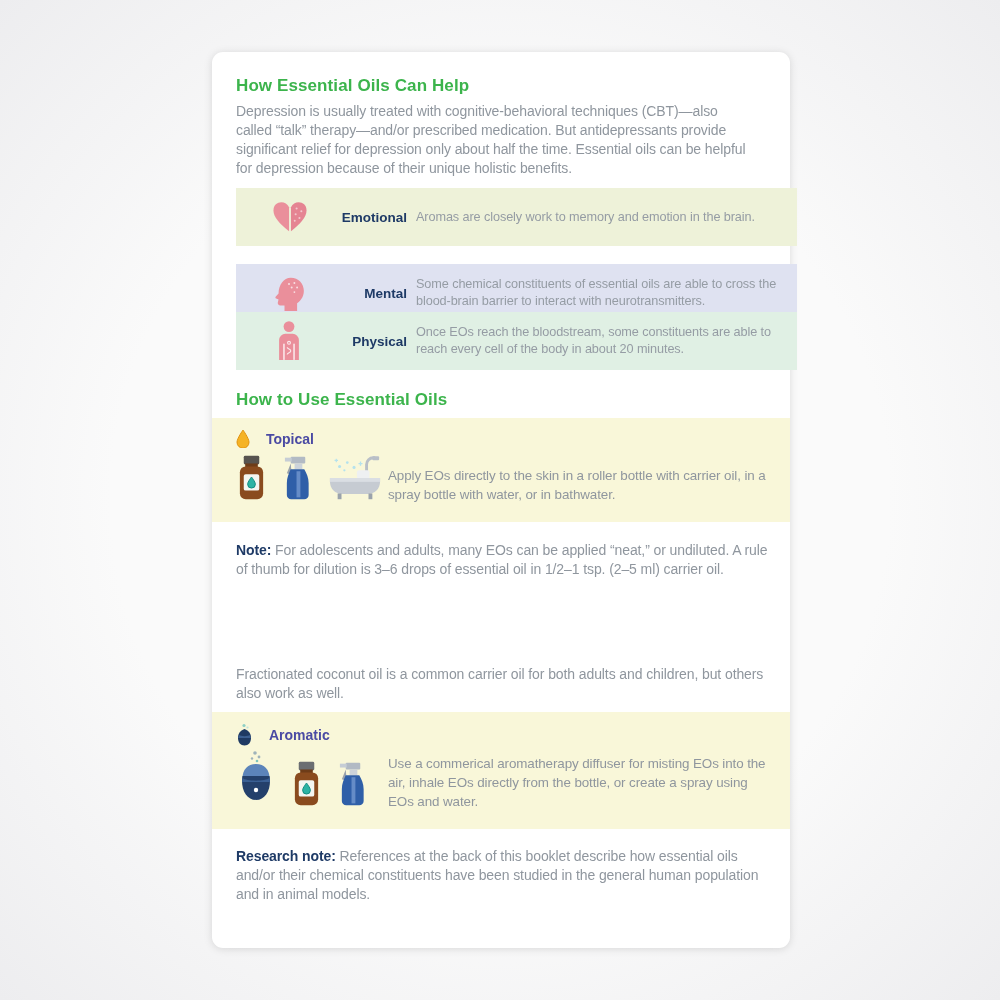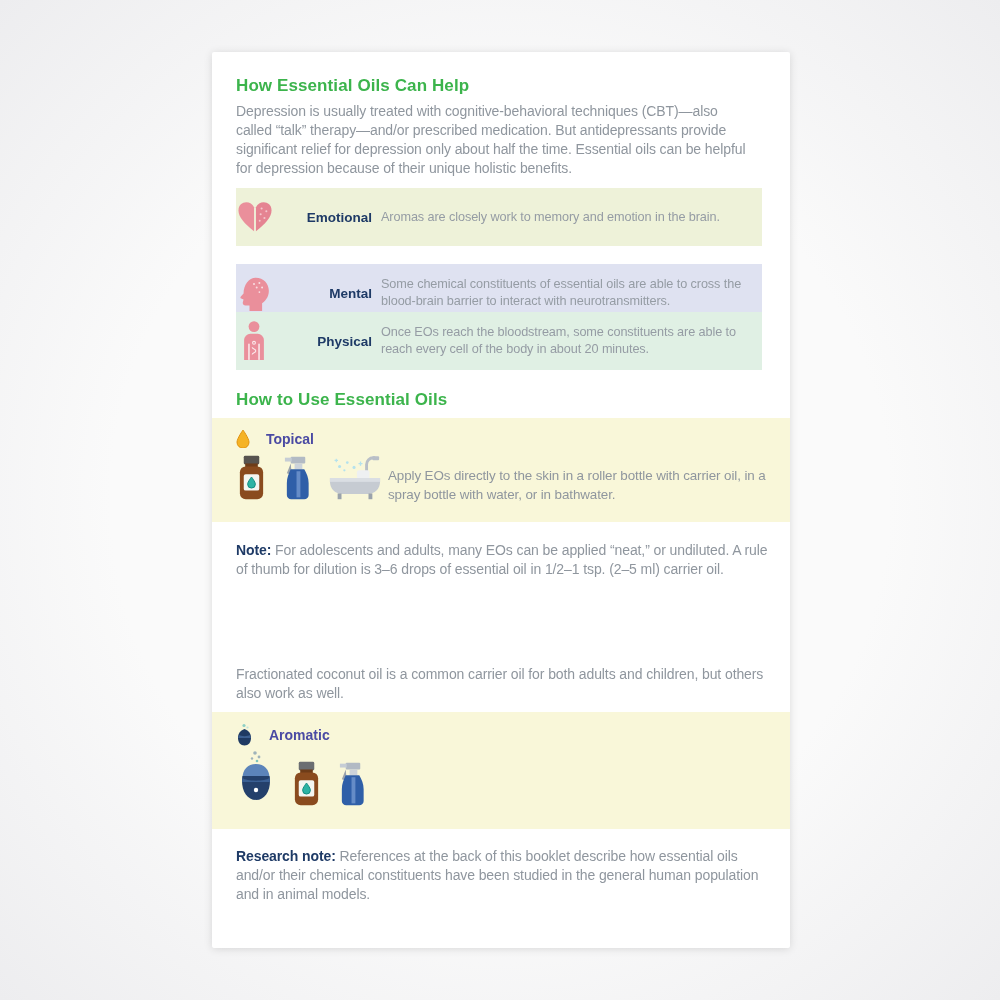--- a/index.html
+++ b/index.html
@@ -6,36 +6,36 @@
   body{
     width:1000px;height:1000px;
     background:radial-gradient(ellipse at center, #fafafa 55%, #ededef 100%);
     font-family:"Liberation Sans", sans-serif;
     position:relative;overflow:hidden;
   }
   .page{
     position:absolute;left:212px;top:52px;width:578px;height:896px;
     background:#ffffff;
     box-shadow:0 1px 8px rgba(0,0,0,.13);
-    border-radius:2px;
+    border-radius:11px;
   }
   .green-h{
     position:absolute;left:24px;margin:0;
     font-size:17px;font-weight:bold;color:#3cb44c;letter-spacing:.1px;
   }
   .h-help{top:24px;}
   .h-use{top:338px;}
   .body-text{
     position:absolute;left:24px;margin:0;
     font-size:14px;line-height:19px;color:#8f969e;letter-spacing:-.1px;
   }
   .intro{top:50px;width:516px;}
   .benefit{
     position:absolute;left:24px;width:526px;height:58px;
-    display:flex;align-items:center;
+    display:flex;align-items:center;padding-left:35px;
   }
   .b-emotional{top:136px;background:#eef2d9;}
   .b-mental{top:212px;background:#dfe2f1;}
   .b-physical{top:260px;background:#e0f0e4;}
   .b-iconzone{width:64px;display:flex;justify-content:center;flex-shrink:0;}
   .b-label{
     width:72px;flex-shrink:0;text-align:right;
     font-size:13.5px;font-weight:bold;color:#1e3a66;
   }
   .b-desc{
@@ -227,17 +227,18 @@
         <svg width="31" height="48" viewBox="0 0 32 48">
           <rect x="9" y="2" width="15" height="7" rx="1" fill="#b2bac4"></rect>
           <rect x="3" y="3" width="7" height="4" fill="#c6cdd5"></rect>
           <path d="M9 9 L5 19 L10 21 Z" fill="#99a2ac"></path>
           <rect x="13" y="9" width="8" height="6" fill="#ccd3da"></rect>
           <path d="M9 15 h14 c2.5 4.5 4.5 8.5 4.5 14.5 v12 a4.5 4.5 0 0 1 -4.5 4.5 H9.5 A4.5 4.5 0 0 1 5 41.5 V29.5 C5 23.5 7 19.5 9 15 Z" fill="#2f5fa8"></path>
           <rect x="15" y="17" width="4" height="27" fill="#6f94cc" opacity=".85"></rect>
         </svg>
       </span>
     </div>
+    <p class="band-desc a-desc">Use a commerical aromatherapy diffuser for misting EOs into the air, inhale EOs directly from the bottle, or create a spray using EOs and water.</p>
   </div>
 
   <p class="body-text note-p p-research"><span class="lead">Research note:</span><span> References at the back of this booklet describe how essential oils and/or their chemical constituents have been studied in the general human population and in animal models.</span></p>
 
 </div>
 
 </body></html>

